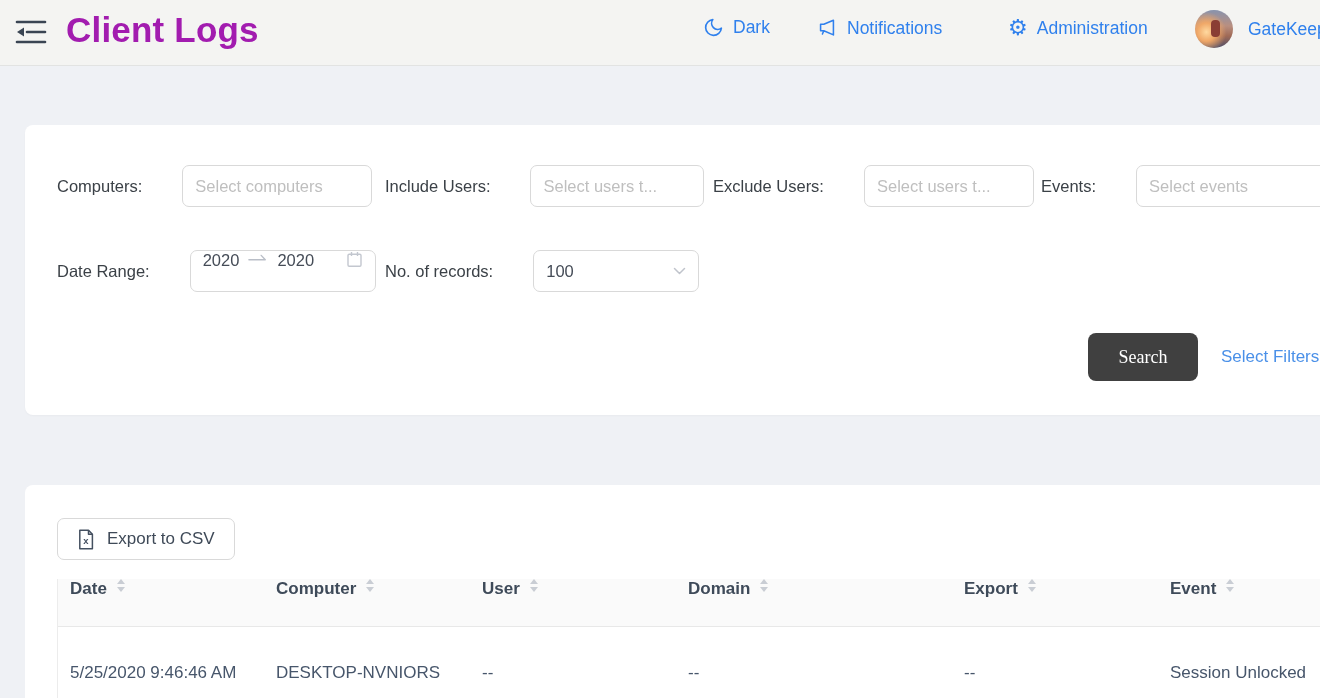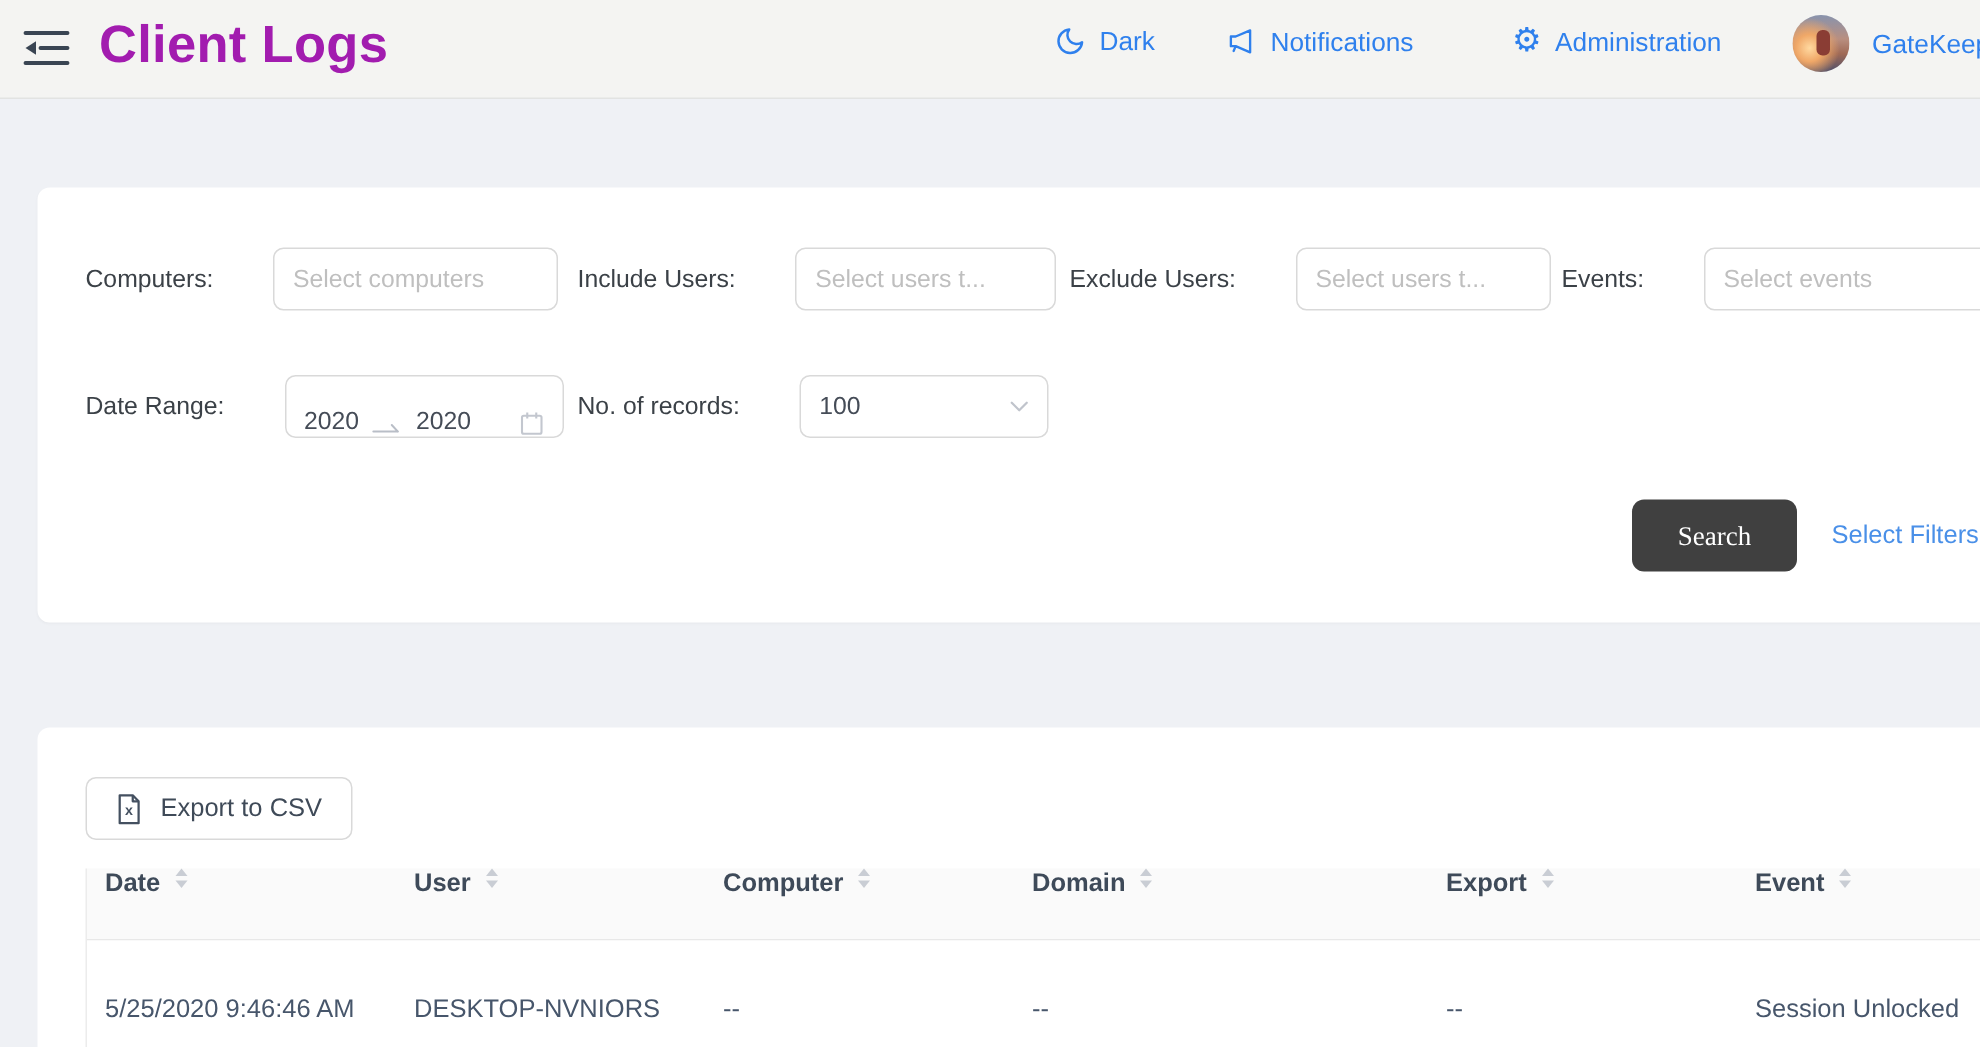--- a/index.html
+++ b/index.html
@@ -47,21 +47,21 @@
   }
   .ctl::placeholder { color:#bfbfbf; }
   .f-computers { left:32px;  top:40px; }
   .f-include   { left:360px; top:40px; }
   .f-exclude   { left:688px; top:40px; }
   .f-events    { left:1016px;top:40px; }
   .f-dates     { left:32px;  top:125px; }
   .f-records   { left:360px; top:125px; }
   .w-computers { width:190px; } .w-include { width:174px; }
   .w-exclude   { width:170px; } .w-events  { width:270px; }
-  .date-box { width:186px; display:flex; align-items:flex-end; gap:9px; cursor:pointer; }
+  .date-box { width:186px; display:flex; align-items:flex-start; gap:9px; cursor:pointer; }
   .date-box .dval { color:#454c57; font-size:16.5px; }
   .date-box .cal { margin-left:auto; display:flex; }
   .sel-box { width:166px; display:flex; align-items:center; cursor:pointer; }
   .sel-box .sval { color:#454c57; font-size:16.5px; }
   .sel-box .chev { margin-left:auto; display:flex; }
   .search-btn { position:absolute; left:1063px; top:208px; width:110px; height:48px;
     background:#404040; border:none; border-radius:8px; color:#fff; font-size:18px;
     font-family:Liberation Serif, serif; cursor:pointer; }
   .clear-link { position:absolute; left:1196px; top:208px; height:48px; line-height:48px;
     color:#4a90e8; font-size:17px; cursor:pointer; white-space:nowrap; }
@@ -212,28 +212,28 @@
     <div class="logtable">
       <div class="thead">
         <div class="th">
           <span>Date</span>
           <span class="sorter">
               <i class="up"></i>
               <i class="dn"></i>
             </span>
         </div>
         <div class="th">
+          <span>Computer</span>
+          <span class="sorter">
+              <i class="up"></i>
+              <i class="dn"></i>
+            </span>
+        </div>
+        <div class="th">
           <span>User</span>
-          <span class="sorter">
-              <i class="up"></i>
-              <i class="dn"></i>
-            </span>
-        </div>
-        <div class="th">
-          <span>Computer</span>
           <span class="sorter">
               <i class="up"></i>
               <i class="dn"></i>
             </span>
         </div>
         <div class="th">
           <span>Domain</span>
           <span class="sorter">
               <i class="up"></i>
               <i class="dn"></i>

